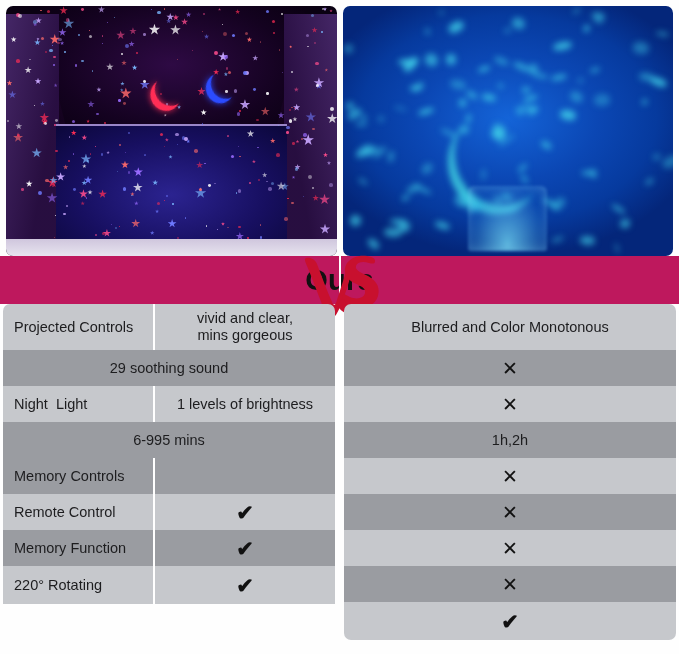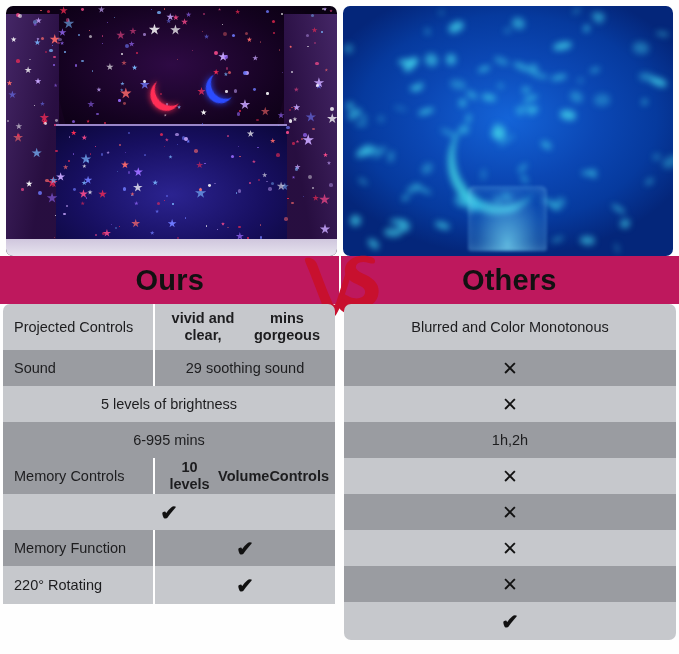--- a/index.html
+++ b/index.html
@@ -85,21 +85,21 @@
     font-size:14.5px;color:#1d1d1f;
     border-right:2px solid #ffffff;
     display:flex;align-items:center;height:100%;
     white-space:pre;
   }
   .val{
     flex:1;display:flex;align-items:center;justify-content:center;
     font-size:14.5px;color:#1d1d1f;text-align:center;line-height:1.16;
     padding:0 6px;box-sizing:border-box;
   }
-  .val.two{flex-direction:row;font-weight:bold;}
+  .val.two{flex-direction:column;}
   .mark{font-size:21px;font-weight:bold;color:#111;line-height:1;}
   .xmark{font-size:19px;color:#111;line-height:1;}
   .r-right .val{font-size:14.5px;}
 </style>
 </head>
 <body>
 
 <div class="page">
 
   <div class="photos">
@@ -517,23 +517,20 @@
         </div>
       <div class="device"></div>
     </div>
 
   </div>
 
   <div class="headband">
     <div class="headcell">
       <span>Ours</span>
     </div>
-    <div class="headcell">
-      <span>Others</span>
-    </div>
     <div class="midline"></div>
     <div class="vs">
       <svg width="96" height="72" viewBox="0 0 96 72">
         <g fill="#c8102e">
           <path d="M14 8 C18 7 23 9 25 14 C30 27 35 41 40 52 C41 55 43 56 44 53 C47 44 50 34 53 25 C54 22 57 20 58 23 C59 27 56 35 53 44 C49 55 46 63 43 66 C40 69 36 68 34 64 C28 50 21 30 15 16 C13 11 12 9 14 8 Z"></path>
           <path d="M79 7 C71 4 60 6 55 13 C50 21 54 29 62 33 C69 36 74 38 73 43 C72 48 65 50 58 47 C54 45 52 43 51 45 C49 49 53 55 60 57 C71 61 83 56 86 46 C89 35 82 29 74 25 C68 22 63 20 64 16 C65 12 71 11 77 13 C81 14 83 14 83 11 C83 9 82 8 79 7 Z"></path>
           <path d="M52 49 C55 56 62 61 70 60 C63 66 52 65 47 58 C45 55 48 49 52 49 Z"></path>
         </g>
       </svg>
     </div>
@@ -542,43 +539,40 @@
   <div class="tablewrap">
     <div class="tbl" id="tbl-left">
         <div class="row light" style="height: 46px;">
           <div class="lbl">Projected Controls</div>
           <div class="val two">
             <div>vivid and clear,</div>
             <div>mins gorgeous</div>
           </div>
         </div>
         <div class="row dark" style="height: 36px;">
-          <div class="lbl">Sound</div>
           <div class="val">
             <div>29 soothing sound</div>
           </div>
         </div>
         <div class="row light" style="height: 36px;">
-          <div class="val">
-            <div>5 levels of brightness</div>
+          <div class="lbl">Night  Light</div>
+          <div class="val">
+            <div>1 levels of brightness</div>
           </div>
         </div>
         <div class="row dark" style="height: 36px;">
           <div class="val">
             <div>6-995 mins</div>
           </div>
         </div>
         <div class="row dark" style="height: 36px;">
           <div class="lbl">Memory Controls</div>
-          <div class="val two">
-            <div>10 levels</div>
-            <div>VolumeControls</div>
-          </div>
         </div>
         <div class="row light" style="height: 36px;">
+          <div class="lbl">Remote Control</div>
           <div class="val">
             <span class="mark">✔</span>
           </div>
         </div>
         <div class="row dark" style="height: 36px;">
           <div class="lbl">Memory Function</div>
           <div class="val">
             <span class="mark">✔</span>
           </div>
         </div>

